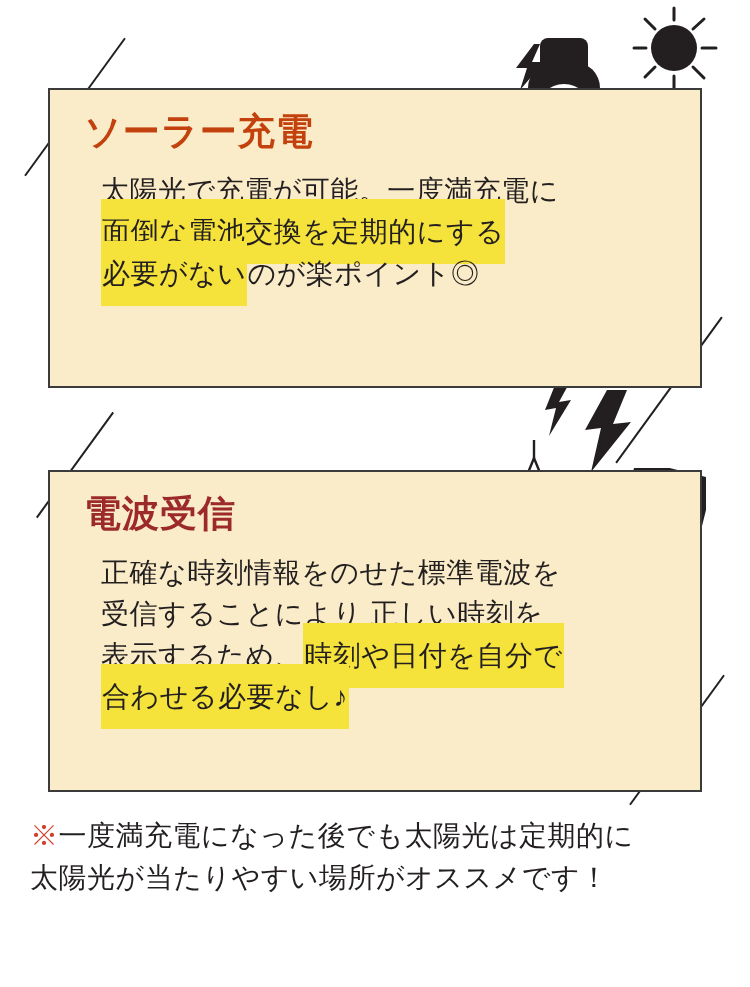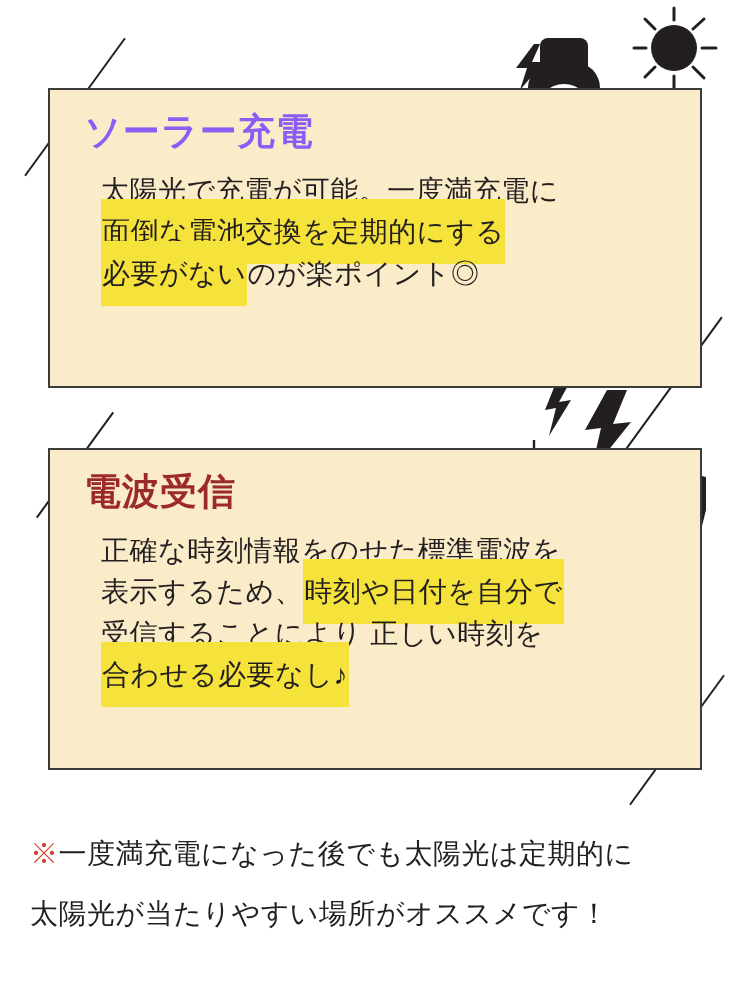--- a/index.html
+++ b/index.html
@@ -34,34 +34,34 @@
   .slash.s3 { left: 74px;  top: 400px; height: 130px; transform: rotate(36deg); }
   .slash.s4 { left: 676px; top: 660px; height: 160px; transform: rotate(36deg); }
 
   
   .panel {
     position: absolute;
     background: #faecc8;
     border: 2px solid #3b3b3b;
   }
   .panel-1 { left: 48px; top: 88px;  width: 654px; height: 300px; }
-  .panel-2 { left: 48px; top: 448px; width: 654px; height: 322px; }
+  .panel-2 { left: 48px; top: 470px; width: 654px; height: 322px; }
 
   .panel-inner {
     padding: 22px 26px 0 34px;
   }
 
   .heading {
     font-size: 37px;
     font-weight: bold;
     letter-spacing: 1px;
     margin: 0 0 14px 0;
     line-height: 1.1;
   }
-  .heading.solar { color: #8b5cf6; }
+  .heading.solar { color: #c2410c; }
   .heading.radio { color: #9c2a2a; }
 
   .body-text {
     font-size: 28px;
     line-height: 1.48;
     margin: 17px;
     letter-spacing: 0.5px;
   }
   .body-text .line { display: block; white-space: nowrap; }
 
@@ -76,21 +76,21 @@
   
   .footnote {
     position: absolute;
     left: 30px;
     top: 815px;
     width: 700px;
     font-size: 28px;
     line-height: 1.5;
     letter-spacing: 0.5px;
   }
-  .footnote .line { display: block; white-space: nowrap; margin-top: 18px; }
+  .footnote .line { display: block; white-space: nowrap; }
   .footnote .fn-mark { color: #d0402c; }
 
   
   .sun {
     position: absolute;
     left: 612px;
     top: 0px;
     width: 120px;
     height: 112px;
   }
@@ -246,24 +246,24 @@
   </div>
 
   <div class="panel panel-2">
     <div class="panel-inner">
       <h2 class="heading radio">電波受信</h2>
       <p class="body-text">
         <span class="line">
           <span>正確な時刻情報をのせた標準電波を</span>
         </span>
         <span class="line">
+          <span>受信することにより 正しい時刻を</span>
+        </span>
+        <span class="line">
           <span>表示するため、</span><span class="hl">時刻や日付を自分で</span>
-        </span>
-        <span class="line">
-          <span>受信することにより 正しい時刻を</span>
         </span>
         <span class="line">
           <span class="hl">合わせる必要なし♪</span>
         </span>
       </p>
     </div>
   </div>
 
   <div class="footnote">
     <span class="line">

